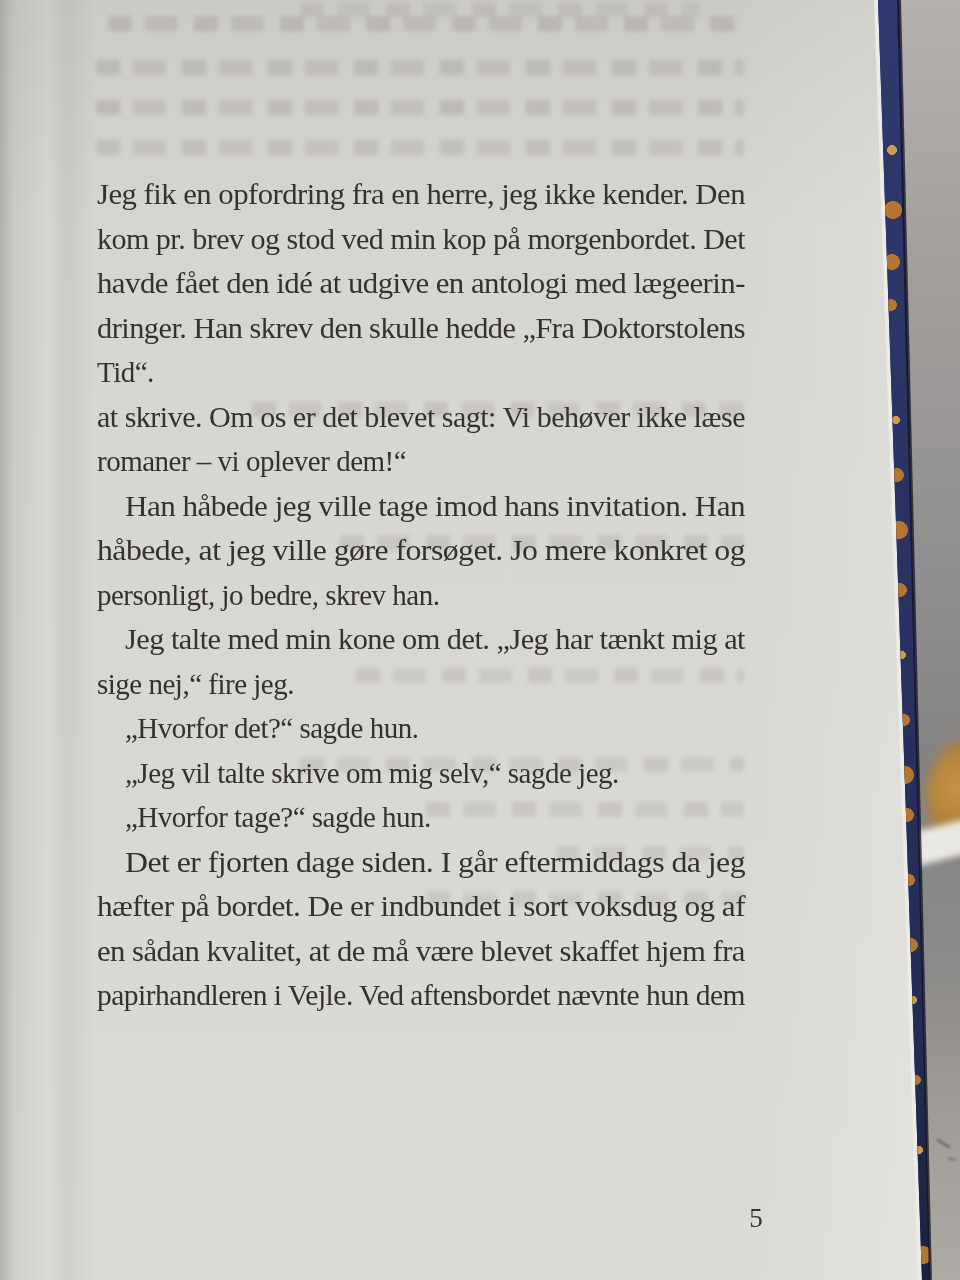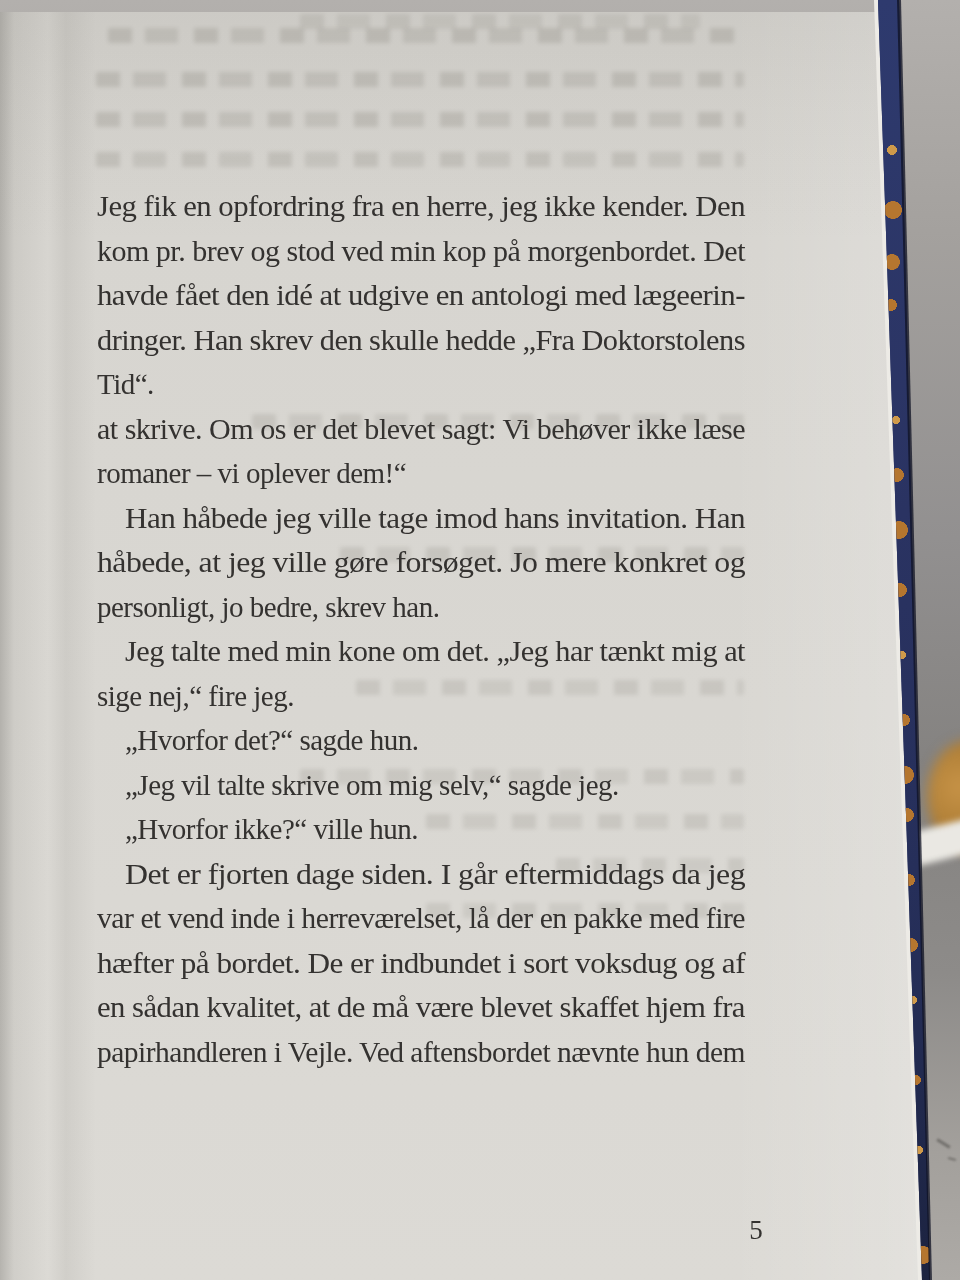--- a/index.html
+++ b/index.html
@@ -28,21 +28,20 @@
   .book-page{
     position:absolute;inset:0;
     clip-path:polygon(0 0,878px 0,925px 1280px,0 1280px);
     background-color:var(--paper,#d8d6d1);
     background-image:
       linear-gradient(180deg,rgba(118,116,110,.10) 0,rgba(118,116,110,.05) 100px,rgba(0,0,0,0) 230px),
       linear-gradient(90deg,rgba(92,90,85,.30) 0,rgba(138,136,130,.14) 14px,rgba(0,0,0,0) 48px),
       linear-gradient(90deg,rgba(0,0,0,0) 48px,rgba(108,106,100,.10) 66px,rgba(0,0,0,0) 96px),
       linear-gradient(90deg,rgba(0,0,0,0) 76%,rgba(255,255,255,.16) 93%,rgba(255,255,255,.30) 100%),
       linear-gradient(180deg,#d6d4cf 0,#d9d7d2 55%,#dcdad5 100%);
-    margin-top: 12px;
   }
   
   .bleed{position:absolute;height:15px;border-radius:2px;filter:blur(2.3px);
     background:
       repeating-linear-gradient(90deg,rgba(122,119,110,.55) 0 24px,rgba(122,119,110,0) 24px 37px,rgba(122,119,110,.45) 37px 70px,rgba(122,119,110,0) 70px 86px);
     opacity:.42;}
   .g1{top:16px;left:108px;width:636px;}
   .g2{top:60px;left:96px;width:648px;}
   .g3{top:100px;left:96px;width:648px;}
   .g4{top:140px;left:96px;width:648px;opacity:.38;}
@@ -135,23 +134,22 @@
         <div class="line"><span class="ln">Tid“.</span></div>
         <div class="line"><span class="ln" style="transform: scaleX(1.0371);">at skrive. Om os er det blevet sagt: Vi behøver ikke læse</span></div>
         <div class="line"><span class="ln">romaner – vi oplever dem!“</span></div>
         <div class="line indent"><span class="ln" style="transform: scaleX(1.0732);">Han håbede jeg ville tage imod hans invitation. Han</span></div>
         <div class="line"><span class="ln" style="transform: scaleX(1.0971);">håbede, at jeg ville gøre forsøget. Jo mere konkret og</span></div>
         <div class="line"><span class="ln">personligt, jo bedre, skrev han.</span></div>
         <div class="line indent"><span class="ln" style="transform: scaleX(1.0464);">Jeg talte med min kone om det. „Jeg har tænkt mig at</span></div>
         <div class="line"><span class="ln">sige nej,“ fire jeg.</span></div>
         <div class="line indent"><span class="ln">„Hvorfor det?“ sagde hun.</span></div>
         <div class="line indent"><span class="ln">„Jeg vil talte skrive om mig selv,“ sagde jeg.</span></div>
-        <div class="line indent"><span class="ln">„Hvorfor ikke?“ ville hun.</span></div>
+        <div class="line indent"><span class="ln">„Hvorfor tage?“ sagde hun.</span></div>
         <div class="line indent"><span class="ln" style="transform: scaleX(1.0973);">Det er fjorten dage siden. I går eftermiddags da jeg</span></div>
-        <div class="line"><span class="ln" style="transform: scaleX(1.0265);">var et vend inde i herreværelset, lå der en pakke med fire</span></div>
         <div class="line"><span class="ln" style="transform: scaleX(1.0764);">hæfter på bordet. De er indbundet i sort voksdug og af</span></div>
         <div class="line"><span class="ln" style="transform: scaleX(1.0594);">en sådan kvalitet, at de må være blevet skaffet hjem fra</span></div>
         <div class="line"><span class="ln" style="transform: scaleX(1.0178);">papirhandleren i Vejle. Ved aftensbordet nævnte hun dem</span></div>
       </div>
 
     <div class="page-number">5</div>
   </div>
 
   <div class="page-edge-highlight"></div>
   <div class="book-cover-edge"></div>

